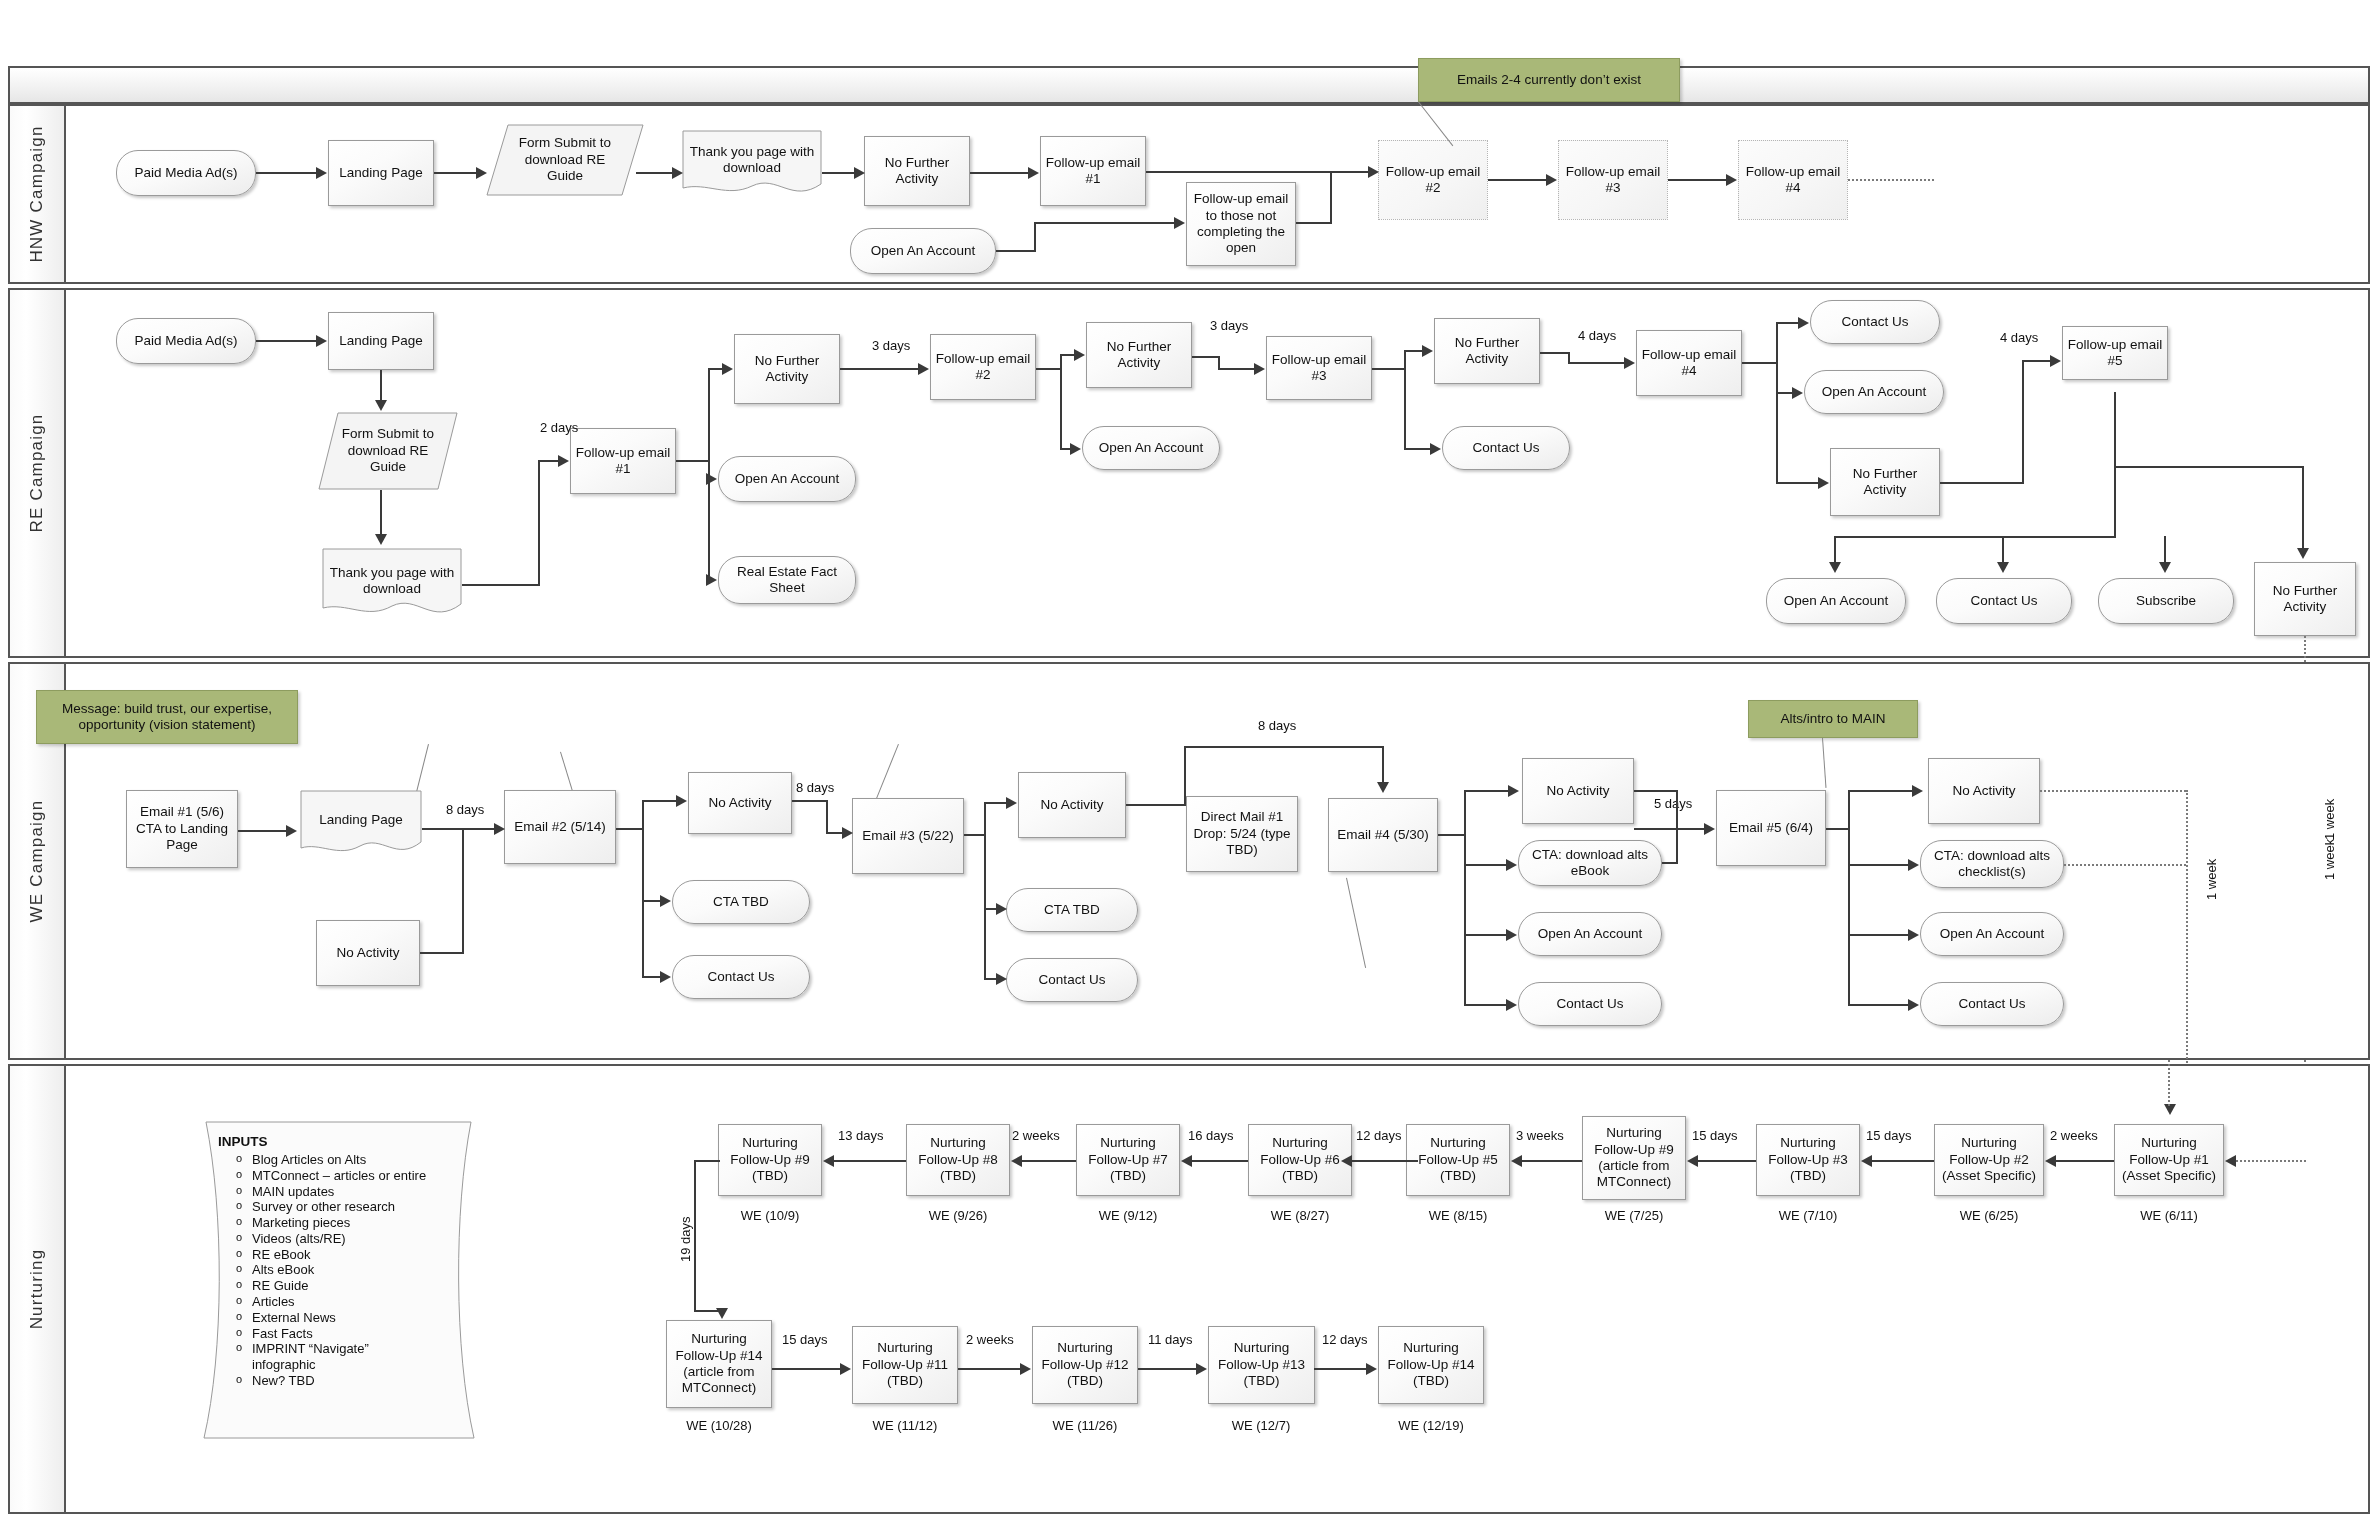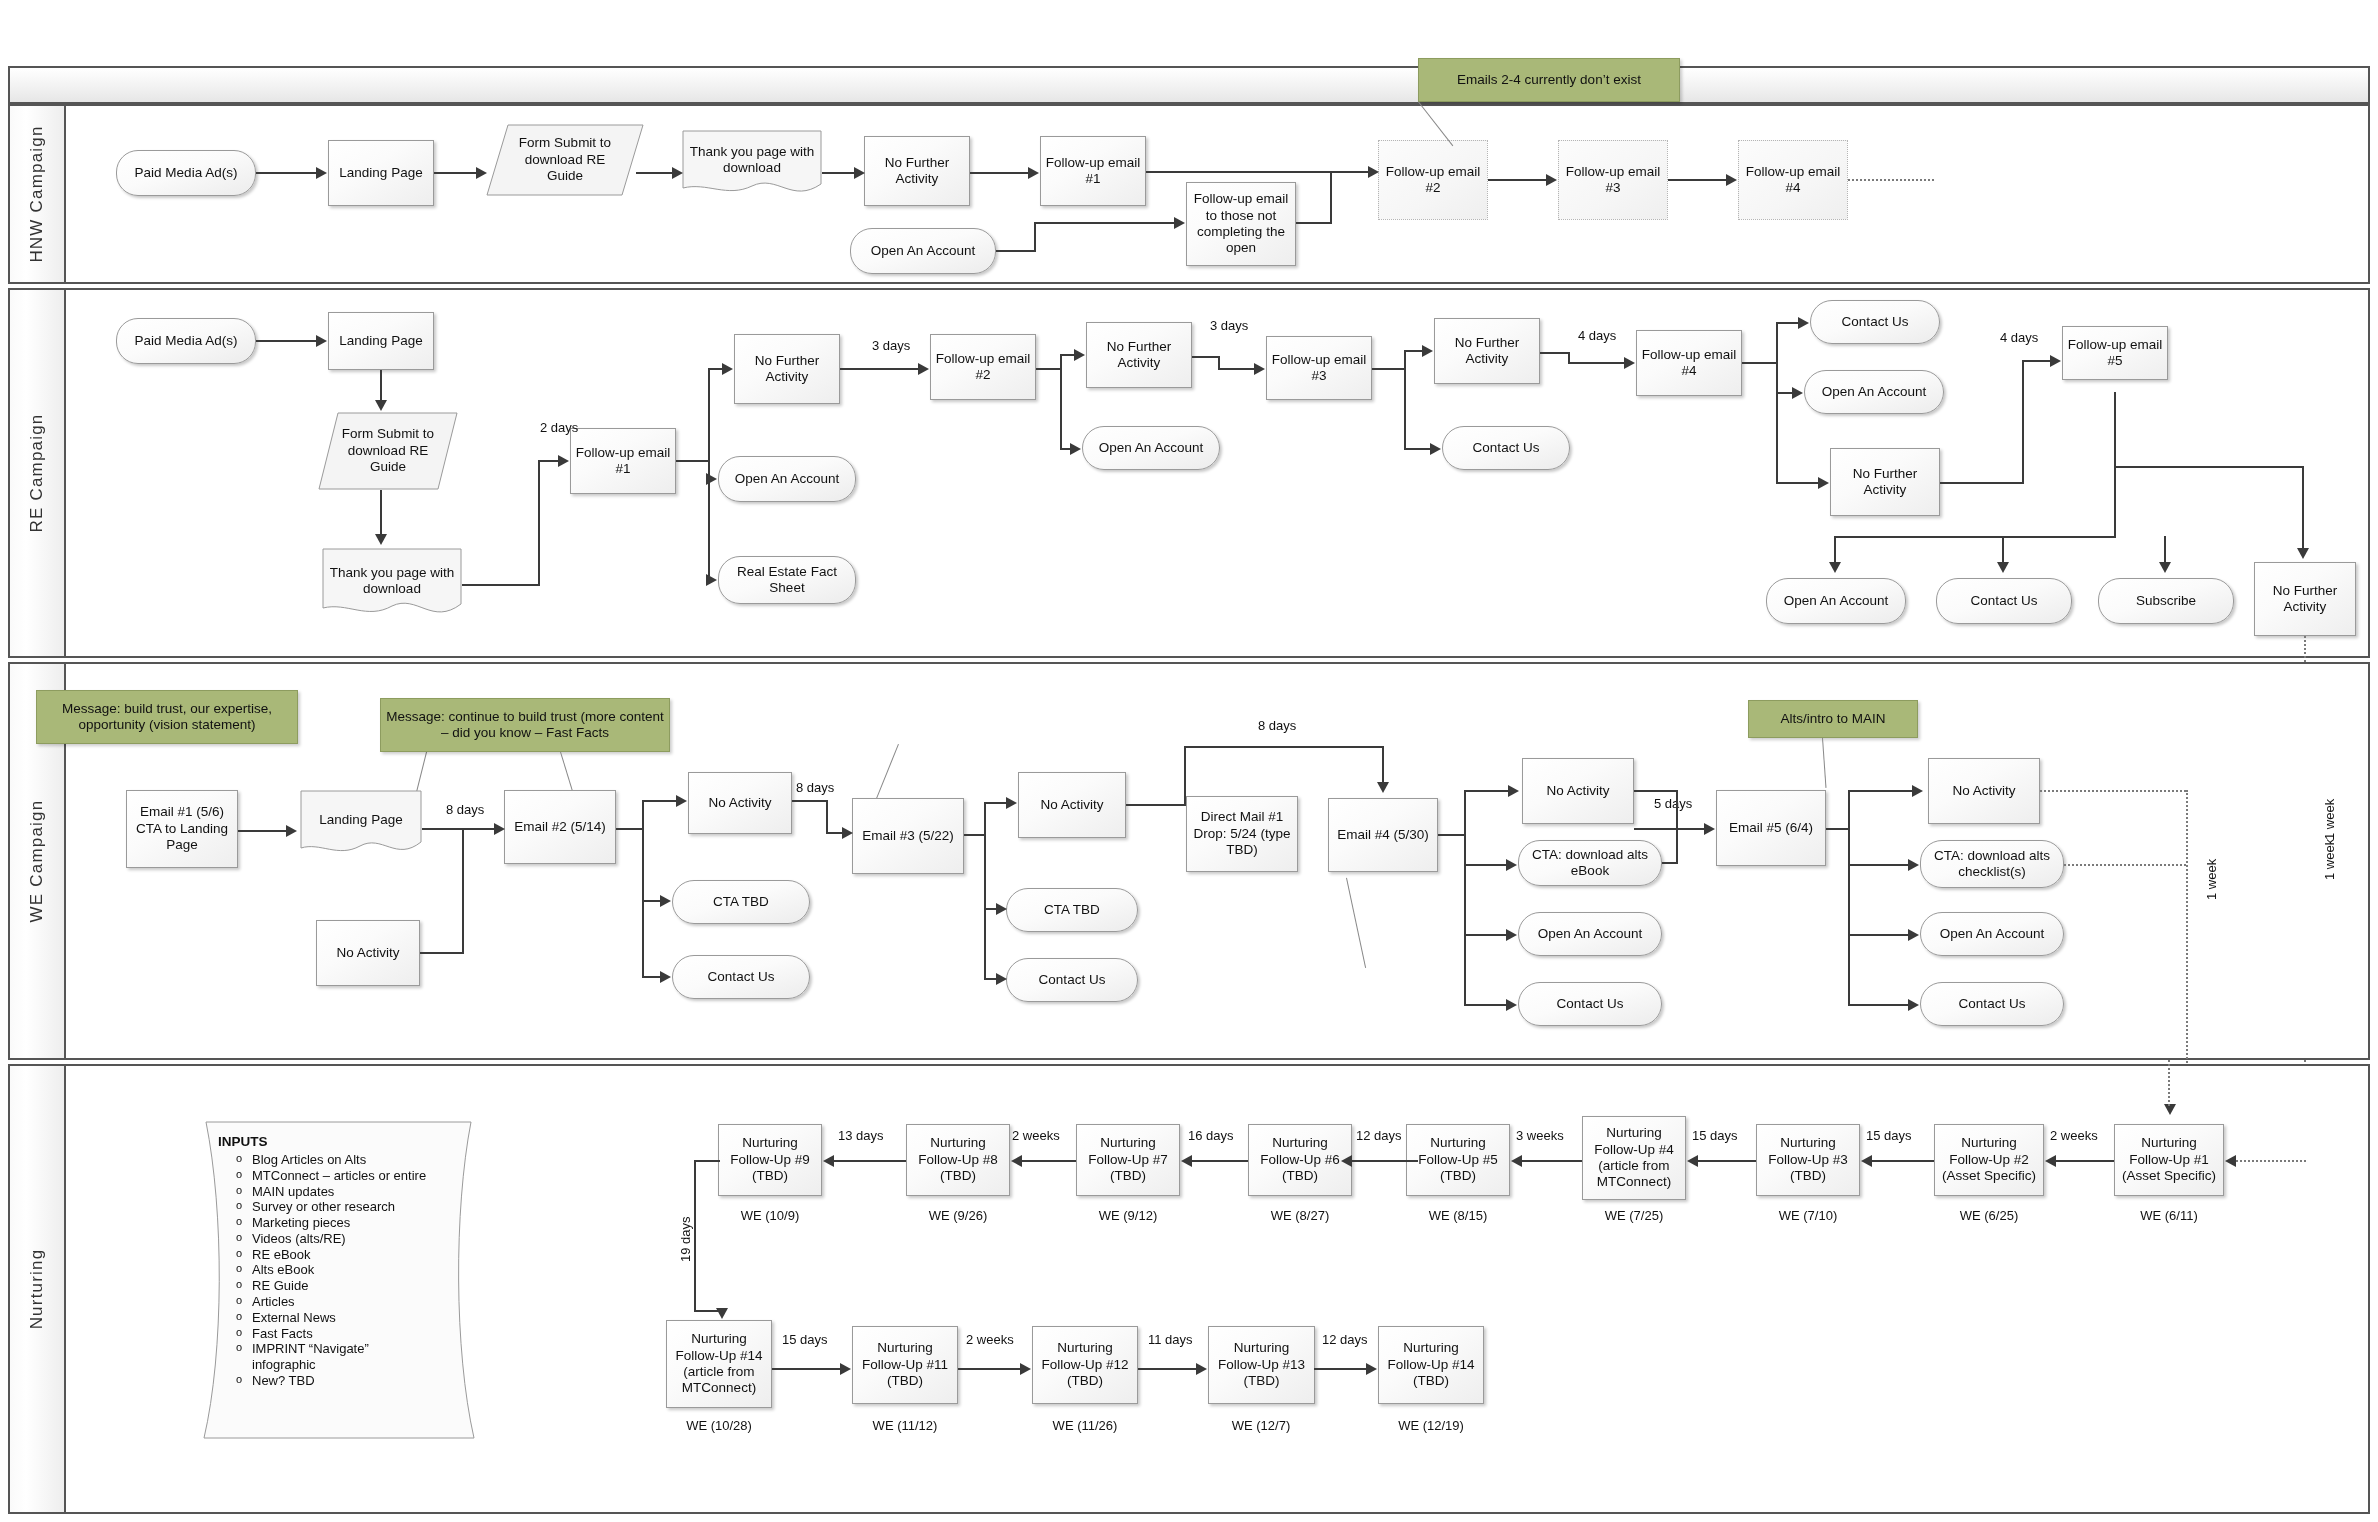--- a/index.html
+++ b/index.html
@@ -352,23 +352,20 @@
     <div class="lane-label">
       <span>WE Campaign</span>
     </div>
   </div>
 
   <div class="node note" style="left:36px;top:690px;width:262px;height:54px;">
     <span>Message: build trust, our expertise, opportunity (vision statement)</span>
     </div>
   <div class="thin" style="left:428px;top:744px;height:66px;transform:rotate(14deg);"></div>
 
-  <div class="node note" style="left:380px;top:698px;width:290px;height:54px;">
-    <span>Message: continue to build trust (more content – did you know – Fast Facts</span>
-    </div>
   <div class="thin" style="left:560px;top:752px;height:58px;transform:rotate(-17deg);"></div>
 
   <div class="thin" style="left:898px;top:744px;height:62px;transform:rotate(22deg);"></div>
 
   <div class="thin" style="left:1346px;top:878px;height:92px;transform:rotate(-12deg);"></div>
 
   <div class="node note" style="left:1748px;top:700px;width:170px;height:38px;">
     <span>Alts/intro to MAIN</span>
     </div>
   <div class="thin" style="left:1822px;top:738px;height:50px;transform:rotate(-4deg);"></div>
@@ -591,21 +588,21 @@
     <span>Nurturing Follow-Up #6 (TBD)</span>
     </div>
   <div class="cap" style="left:1248px;top:1208px;width:104px;">WE (8/27)</div>
 
   <div class="node proc" style="left:1406px;top:1124px;width:104px;height:72px;">
     <span>Nurturing Follow-Up #5 (TBD)</span>
     </div>
   <div class="cap" style="left:1406px;top:1208px;width:104px;">WE (8/15)</div>
 
   <div class="node proc" style="left:1582px;top:1116px;width:104px;height:84px;">
-    <span>Nurturing Follow-Up #4 (article from MTConnect)</span>
+    <span>Nurturing Follow-Up #9 (article from MTConnect)</span>
     </div>
   <div class="cap" style="left:1582px;top:1208px;width:104px;">WE (7/25)</div>
 
   <div class="node proc" style="left:1756px;top:1124px;width:104px;height:72px;">
     <span>Nurturing Follow-Up #3 (TBD)</span>
     </div>
   <div class="cap" style="left:1756px;top:1208px;width:104px;">WE (7/10)</div>
 
   <div class="node proc" style="left:1934px;top:1124px;width:110px;height:72px;">
     <span>Nurturing Follow-Up #2 (Asset Specific)</span>

